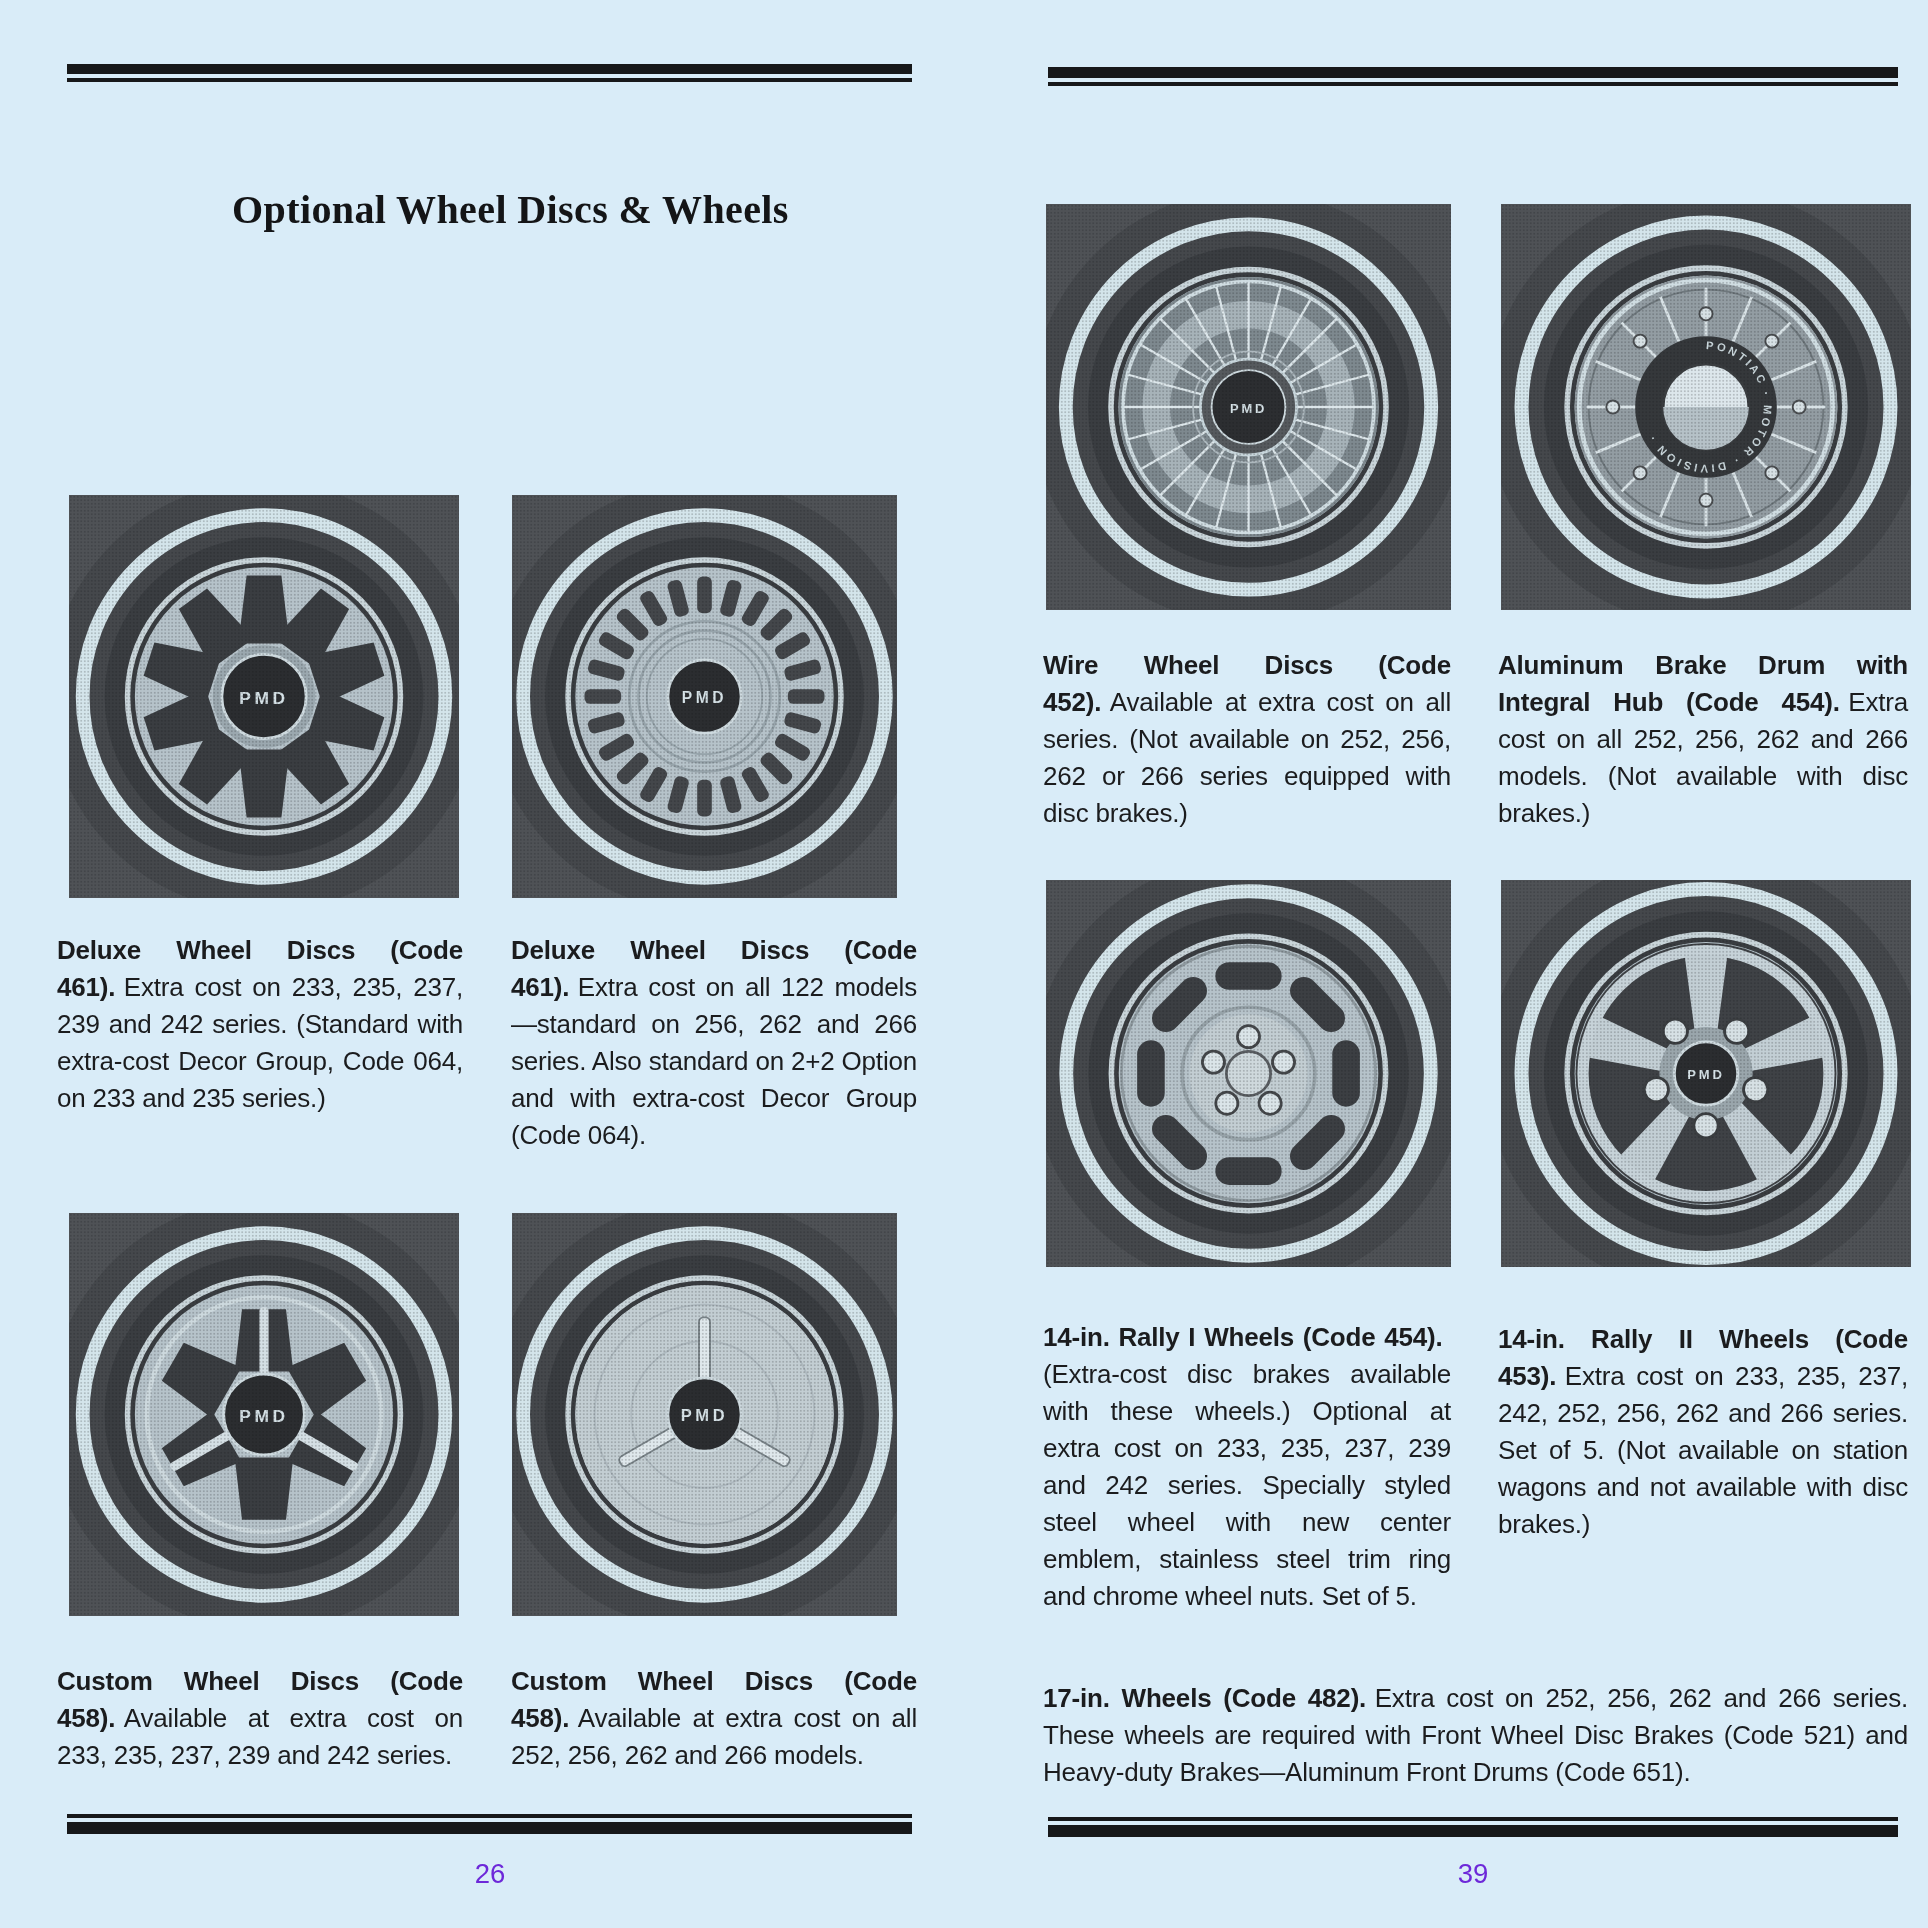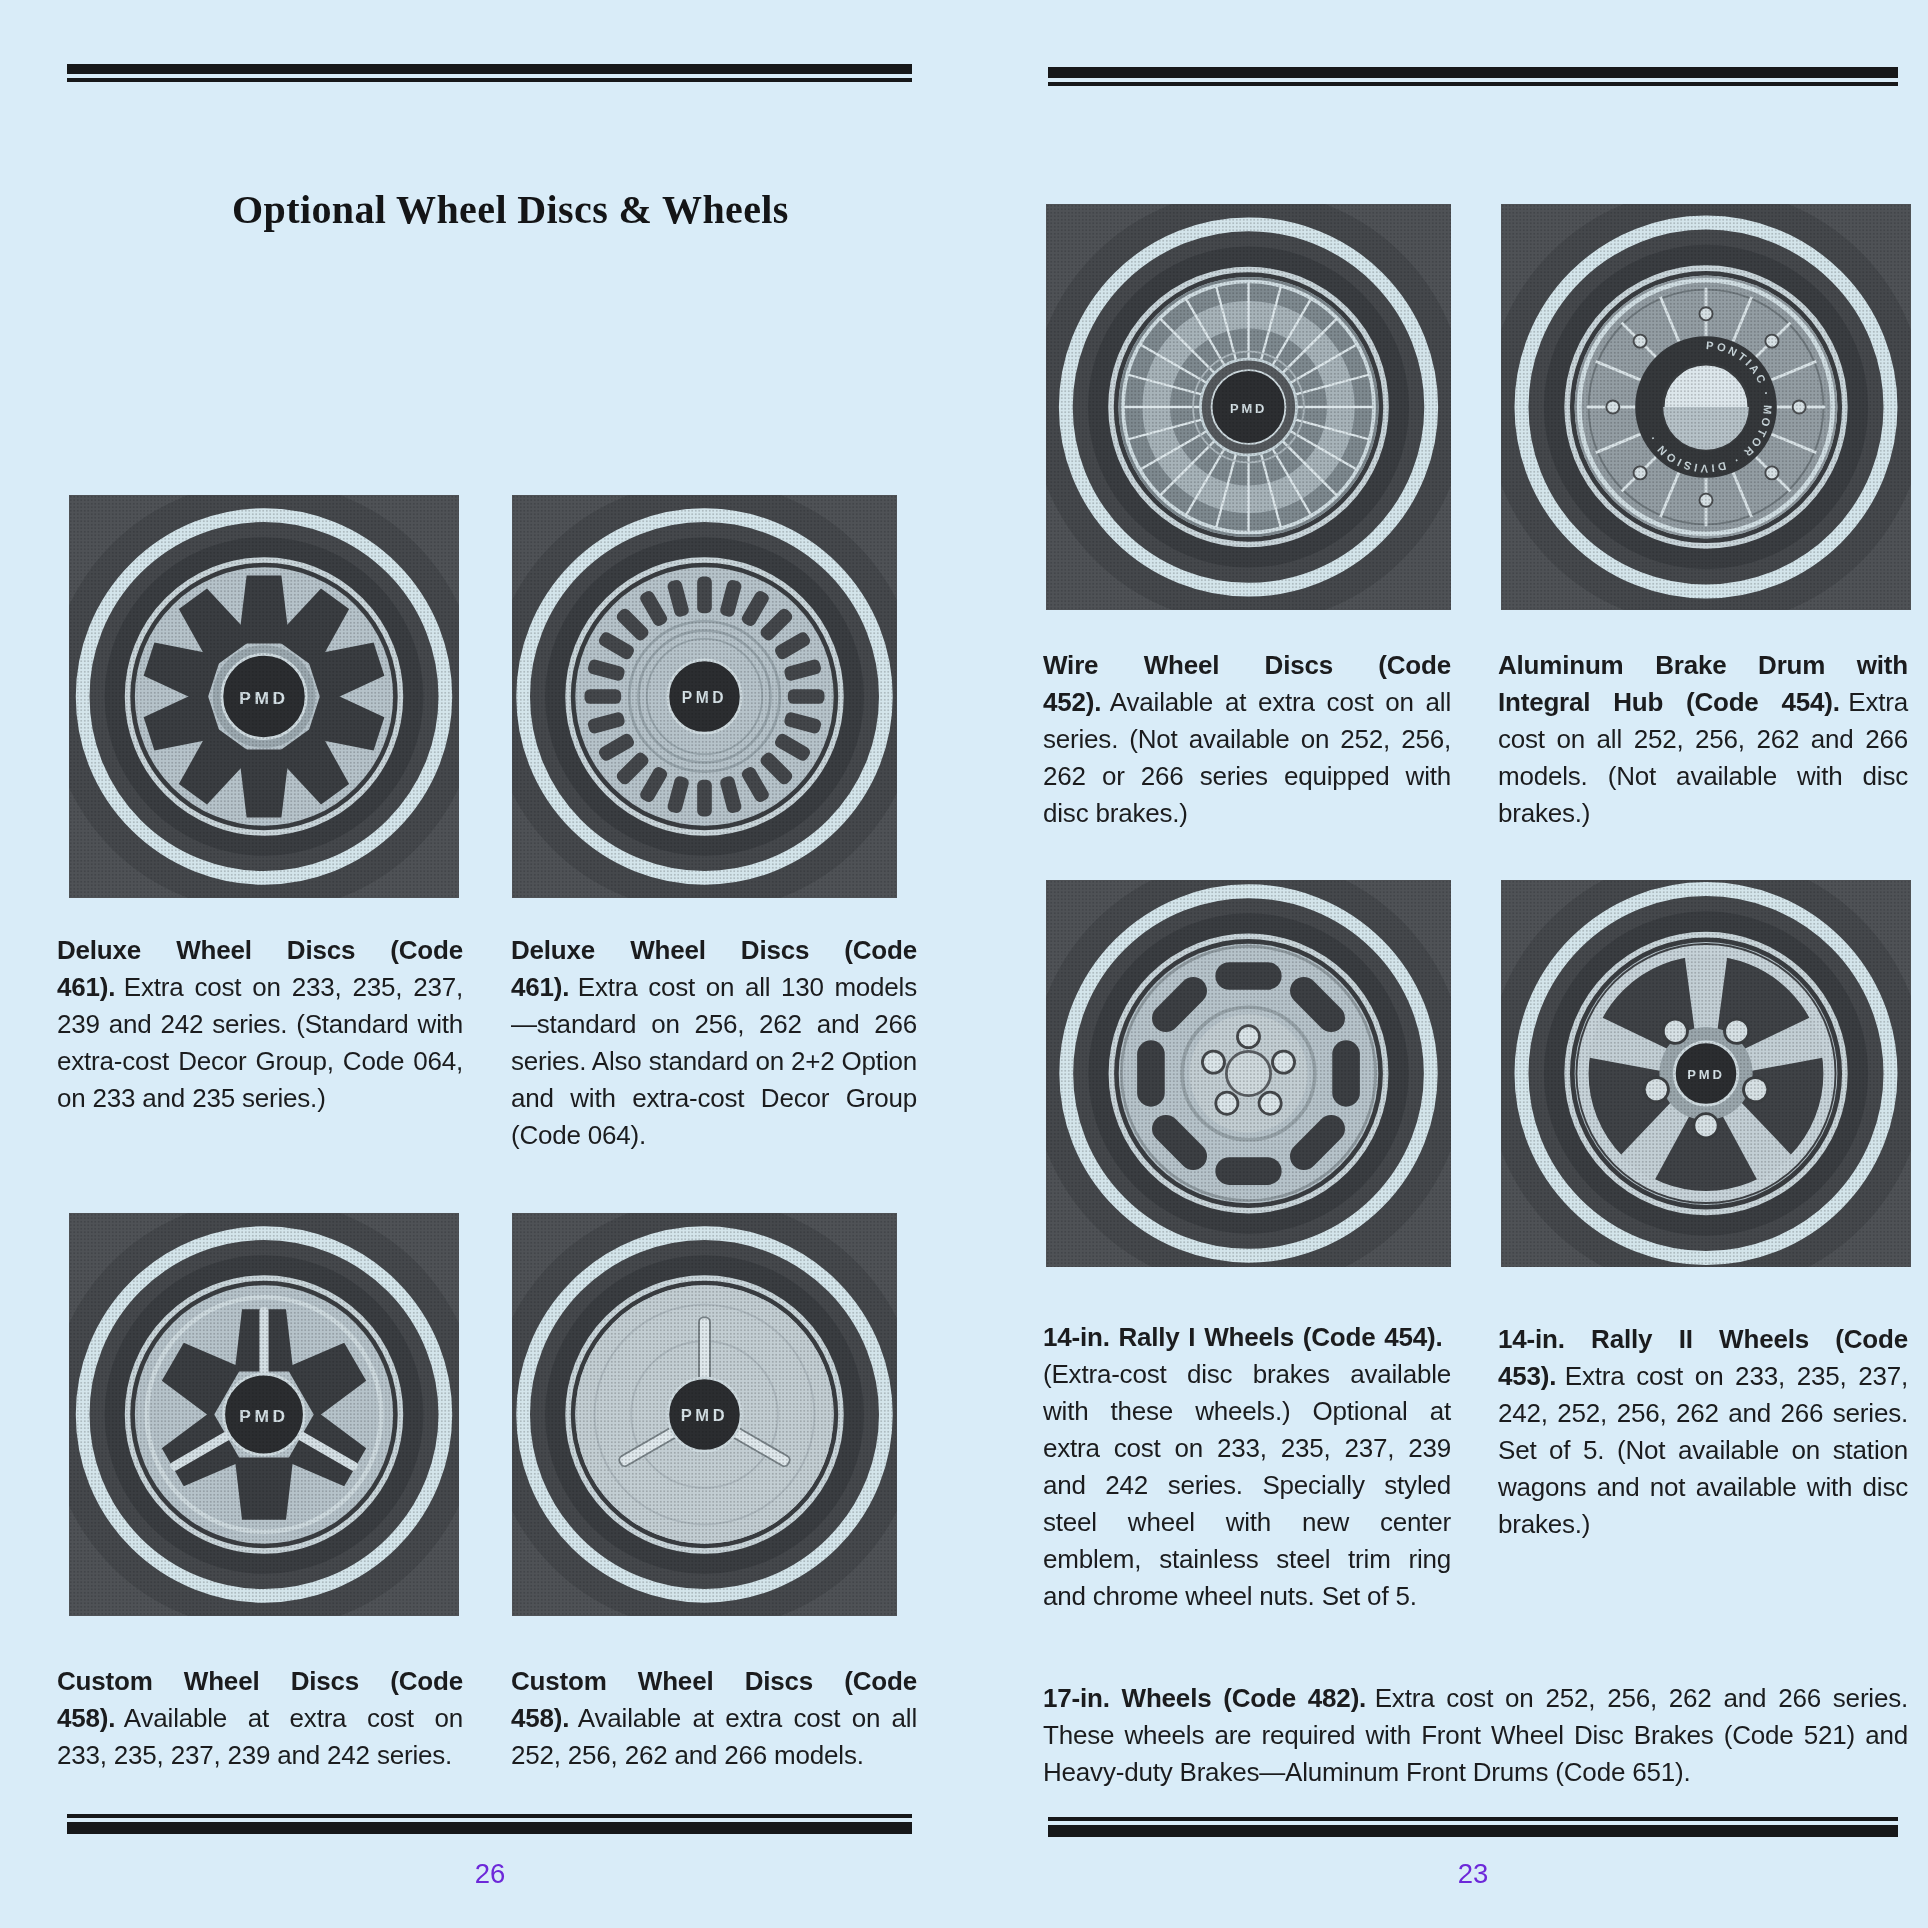--- a/index.html
+++ b/index.html
@@ -96,21 +96,21 @@
       <circle cx="220" cy="220" r="63" fill="none" stroke="#97a4ab" stroke-width="2"></circle>
       <circle cx="220" cy="220" r="40" fill="#2b2d30" stroke="#cfdbe0" stroke-width="3"></circle>
       <text class="emb" x="220" y="227" text-anchor="middle" font-size="17" letter-spacing="4" fill="#d6e2e7">PMD</text>
     </svg>
   </div>
 
   <p class="cap" style="left:57px;top:906px;width:406px;">
     <strong>Deluxe Wheel Discs (Code 461).</strong><span>Extra cost on 233, 235, 237, 239 and 242 series. (Standard with extra-cost Decor Group, Code 064, on 233 and 235 series.)</span>
   </p>
   <p class="cap" style="left:511px;top:906px;width:406px;">
-    <strong>Deluxe Wheel Discs (Code 461).</strong><span>Extra cost on all 130 models—standard on 256, 262 and 266 series. Also standard on 2+2 Option and with extra-cost Decor Group (Code 064).</span>
+    <strong>Deluxe Wheel Discs (Code 461).</strong><span>Extra cost on all 122 models—standard on 256, 262 and 266 series. Also standard on 2+2 Option and with extra-cost Decor Group (Code 064).</span>
   </p>
 
   <div class="photo" style="left:69px;top:1213px;width:390px;height:403px;">
     <svg viewBox="0 0 440 440" preserveAspectRatio="xMidYMid slice">
       <use href="#tire"></use>
       <defs>
         <path id="w3s" d="M196 105 L244 105 L252 173 L188 173 Z" fill="#3a3d41"></path>
         <rect id="w3b" x="215" y="103" width="10" height="122" rx="4" fill="#d5e0e5"></rect>
       </defs>
       <circle cx="220" cy="220" r="128" fill="none" stroke="#cdd9de" stroke-width="5"></circle>
@@ -308,16 +308,16 @@
   <p class="cap" style="left:1498px;top:1295px;width:410px;">
     <strong>14-in. Rally II Wheels (Code 453).</strong><span>Extra cost on 233, 235, 237, 242, 252, 256, 262 and 266 series. Set of 5. (Not available on station wagons and not available with disc brakes.)</span>
   </p>
 
   <p class="cap" style="left:1043px;top:1654px;width:865px;">
     <strong>17-in. Wheels (Code 482).</strong><span>Extra cost on 252, 256, 262 and 266 series. These wheels are required with Front Wheel Disc Brakes (Code 521) and Heavy-duty Brakes—Aluminum Front Drums (Code 651).</span>
   </p>
 
   <div class="rule" style="left:1048px;top:1817px;width:850px;height:3.5px;"></div>
   <div class="rule" style="left:1048px;top:1825px;width:850px;height:12.4px;"></div>
-  <div class="pagenum" style="left:1433px;top:1858px;">23</div>
+  <div class="pagenum" style="left:1433px;top:1858px;">39</div>
 
 </div>
 
 
 </body></html>

